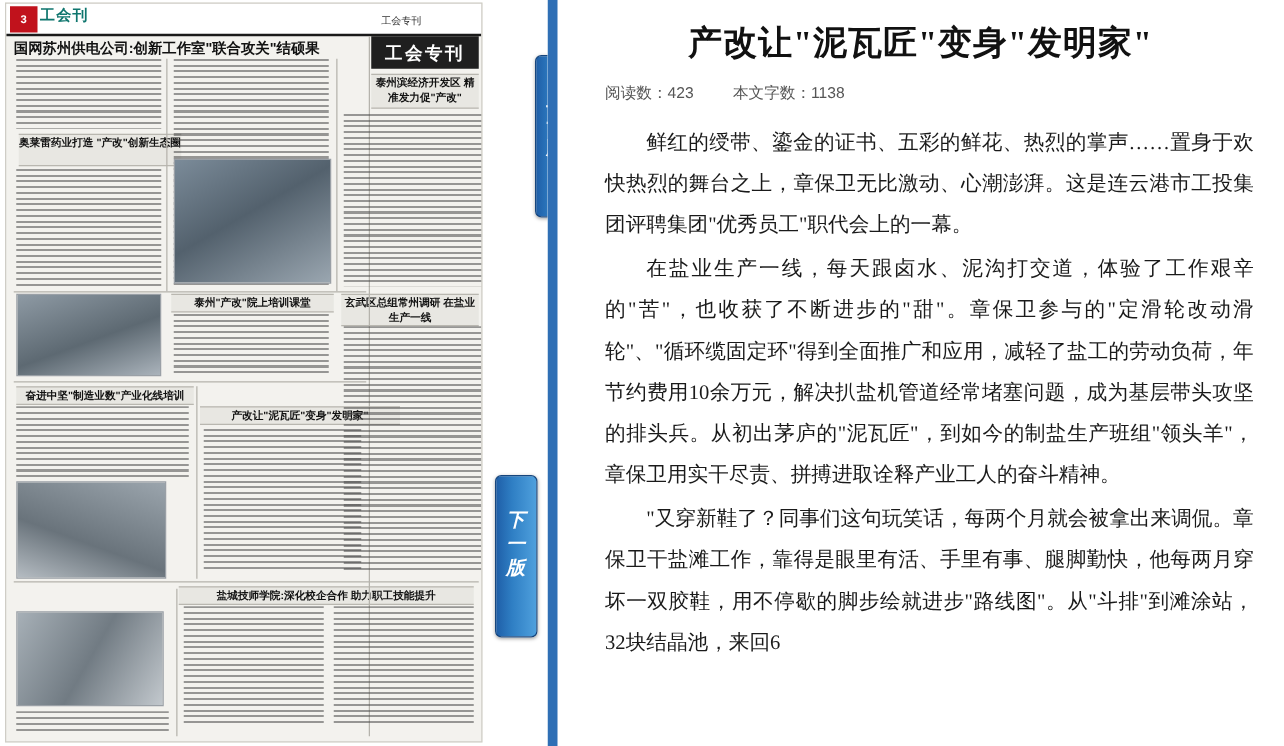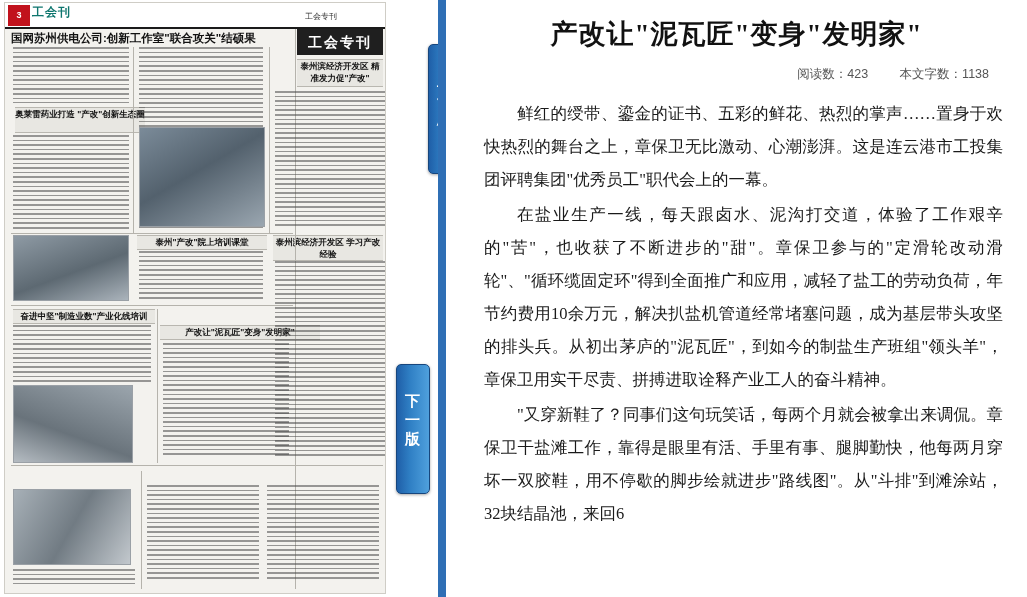--- a/index.html
+++ b/index.html
@@ -138,21 +138,21 @@
     box-shadow: 0 1px 3px rgba(0,0,0,.35);
   }
   .nav-btn span {
     display: block;
     margin: 0 auto;
     width: 16px;
     line-height: 19px;
     padding-top: 26px;
   }
   #nav-prev { left: 396px; top: 44px; margin-left: 32px; }
-  #nav-next { left: 396px; top: 364px; }
+  #nav-next { left: 396px; top: 380px; font-style: italic; }
 
   
   .article-pane {
     position: absolute;
     left: 438px; top: 0;
     width: 589px; height: 597px;
     background: #ffffff;
     overflow: hidden;
   }
   .article-accent {
@@ -172,21 +172,21 @@
     margin: 16px 0 0 0;
     text-align: center;
     font-size: 27px;
     font-weight: bold;
     color: #111111;
     letter-spacing: 1px;
     font-family: "Liberation Serif", serif;
   }
   .article-meta {
     margin-top: 14px;
-    text-align: right;
+    text-align: left;
     font-size: 12.5px;
     color: #555555;
   }
   .article-meta span { margin: 0 14px; }
   .byline {
     margin-top: 22px;
     text-align: center;
     font-size: 16px;
     font-weight: bold;
     color: #111111;
@@ -220,23 +220,24 @@
         <div class="logo-sub">工会专刊</div>
       </div>
 
       <div class="headline-main">国网苏州供电公司:创新工作室"联合攻关"结硕果</div>
 
       <div class="sidebar-head">工会专刊</div>
 
       <div class="subhead sub-1">泰州滨经济开发区 精准发力促"产改"</div>
       <div class="subhead sub-2">奥莱雷药业打造 "产改"创新生态圈</div>
       <div class="subhead sub-3">泰州"产改"院上培训课堂</div>
-      <div class="subhead sub-4">泰州滨经济开发区 学习产改经验</div>
+      <div class="subhead sub-4">玄武区总组常州调研 在盐业生产一线</div>
       <div class="subhead sub-5">奋进中坚"制造业数"产业化线培训</div>
       <div class="subhead sub-6">产改让"泥瓦匠"变身"发明家"</div>
+      <div class="subhead sub-7">盐城技师学院:深化校企合作 助力职工技能提升</div>
 
       <div class="rule-v" style="left:128px; top:44px; height:186px;"></div>
       <div class="rule-v" style="left:264px; top:44px; height:186px;"></div>
       <div class="rule-v" style="left:290px; top:26px; height:560px;"></div>
       <div class="rule-h" style="left:6px; top:230px; width:282px;"></div>
       <div class="rule-h" style="left:6px; top:302px; width:282px;"></div>
       <div class="rule-h" style="left:6px; top:462px; width:372px;"></div>
       <div class="rule-v" style="left:152px; top:306px; height:154px;"></div>
       <div class="rule-v" style="left:136px; top:468px; height:118px;"></div>
 

